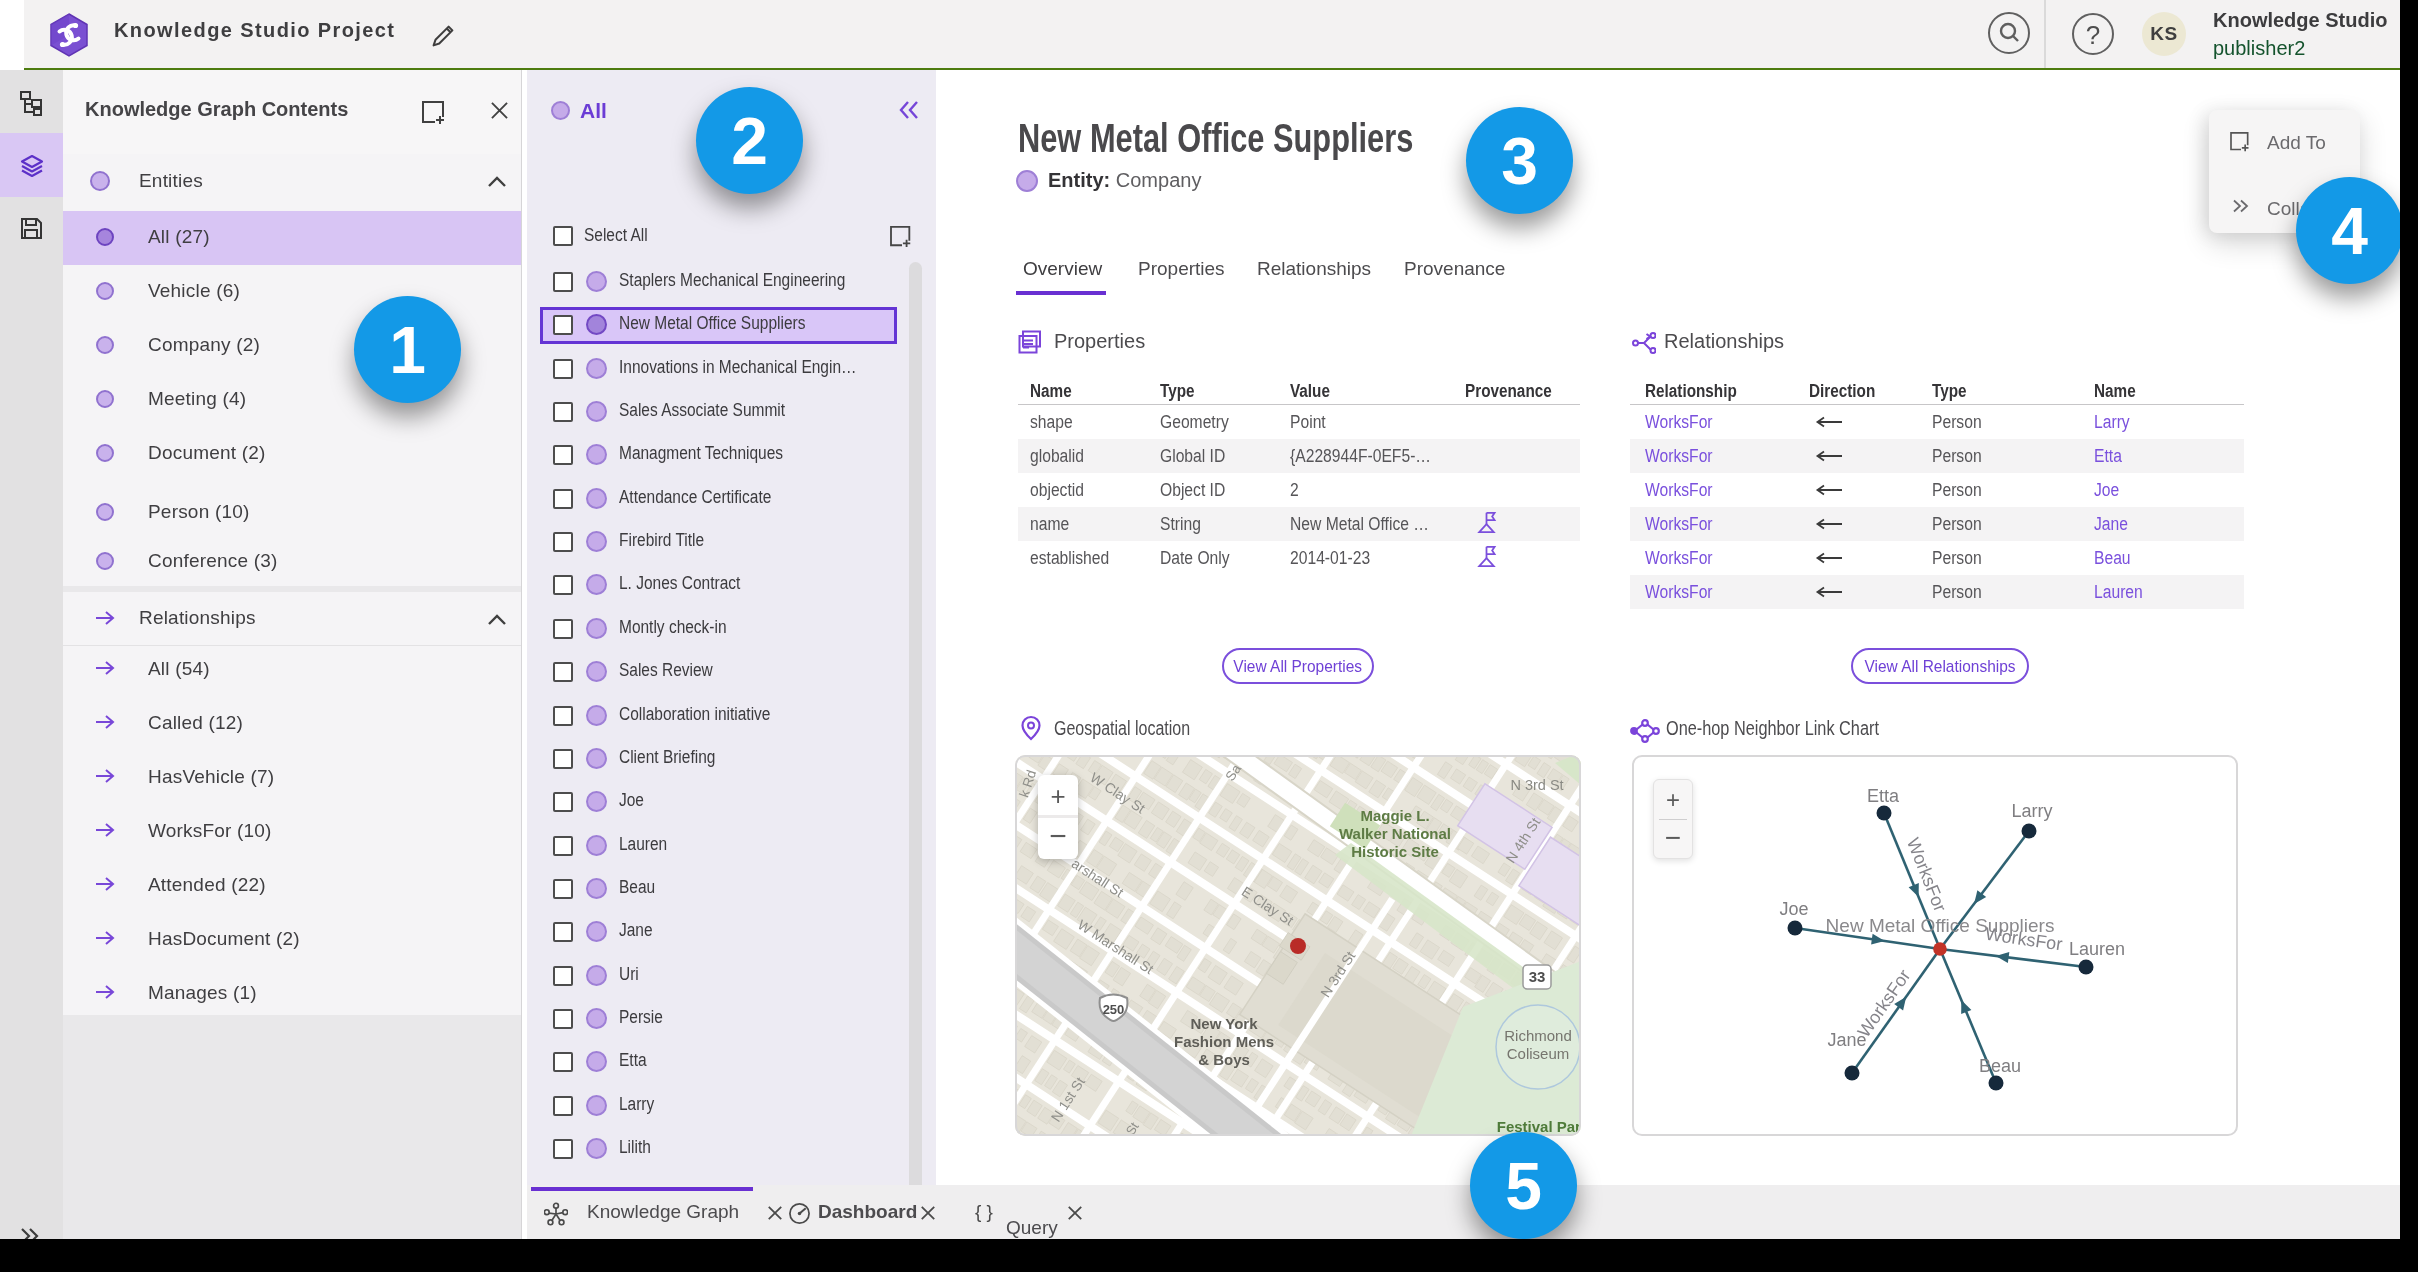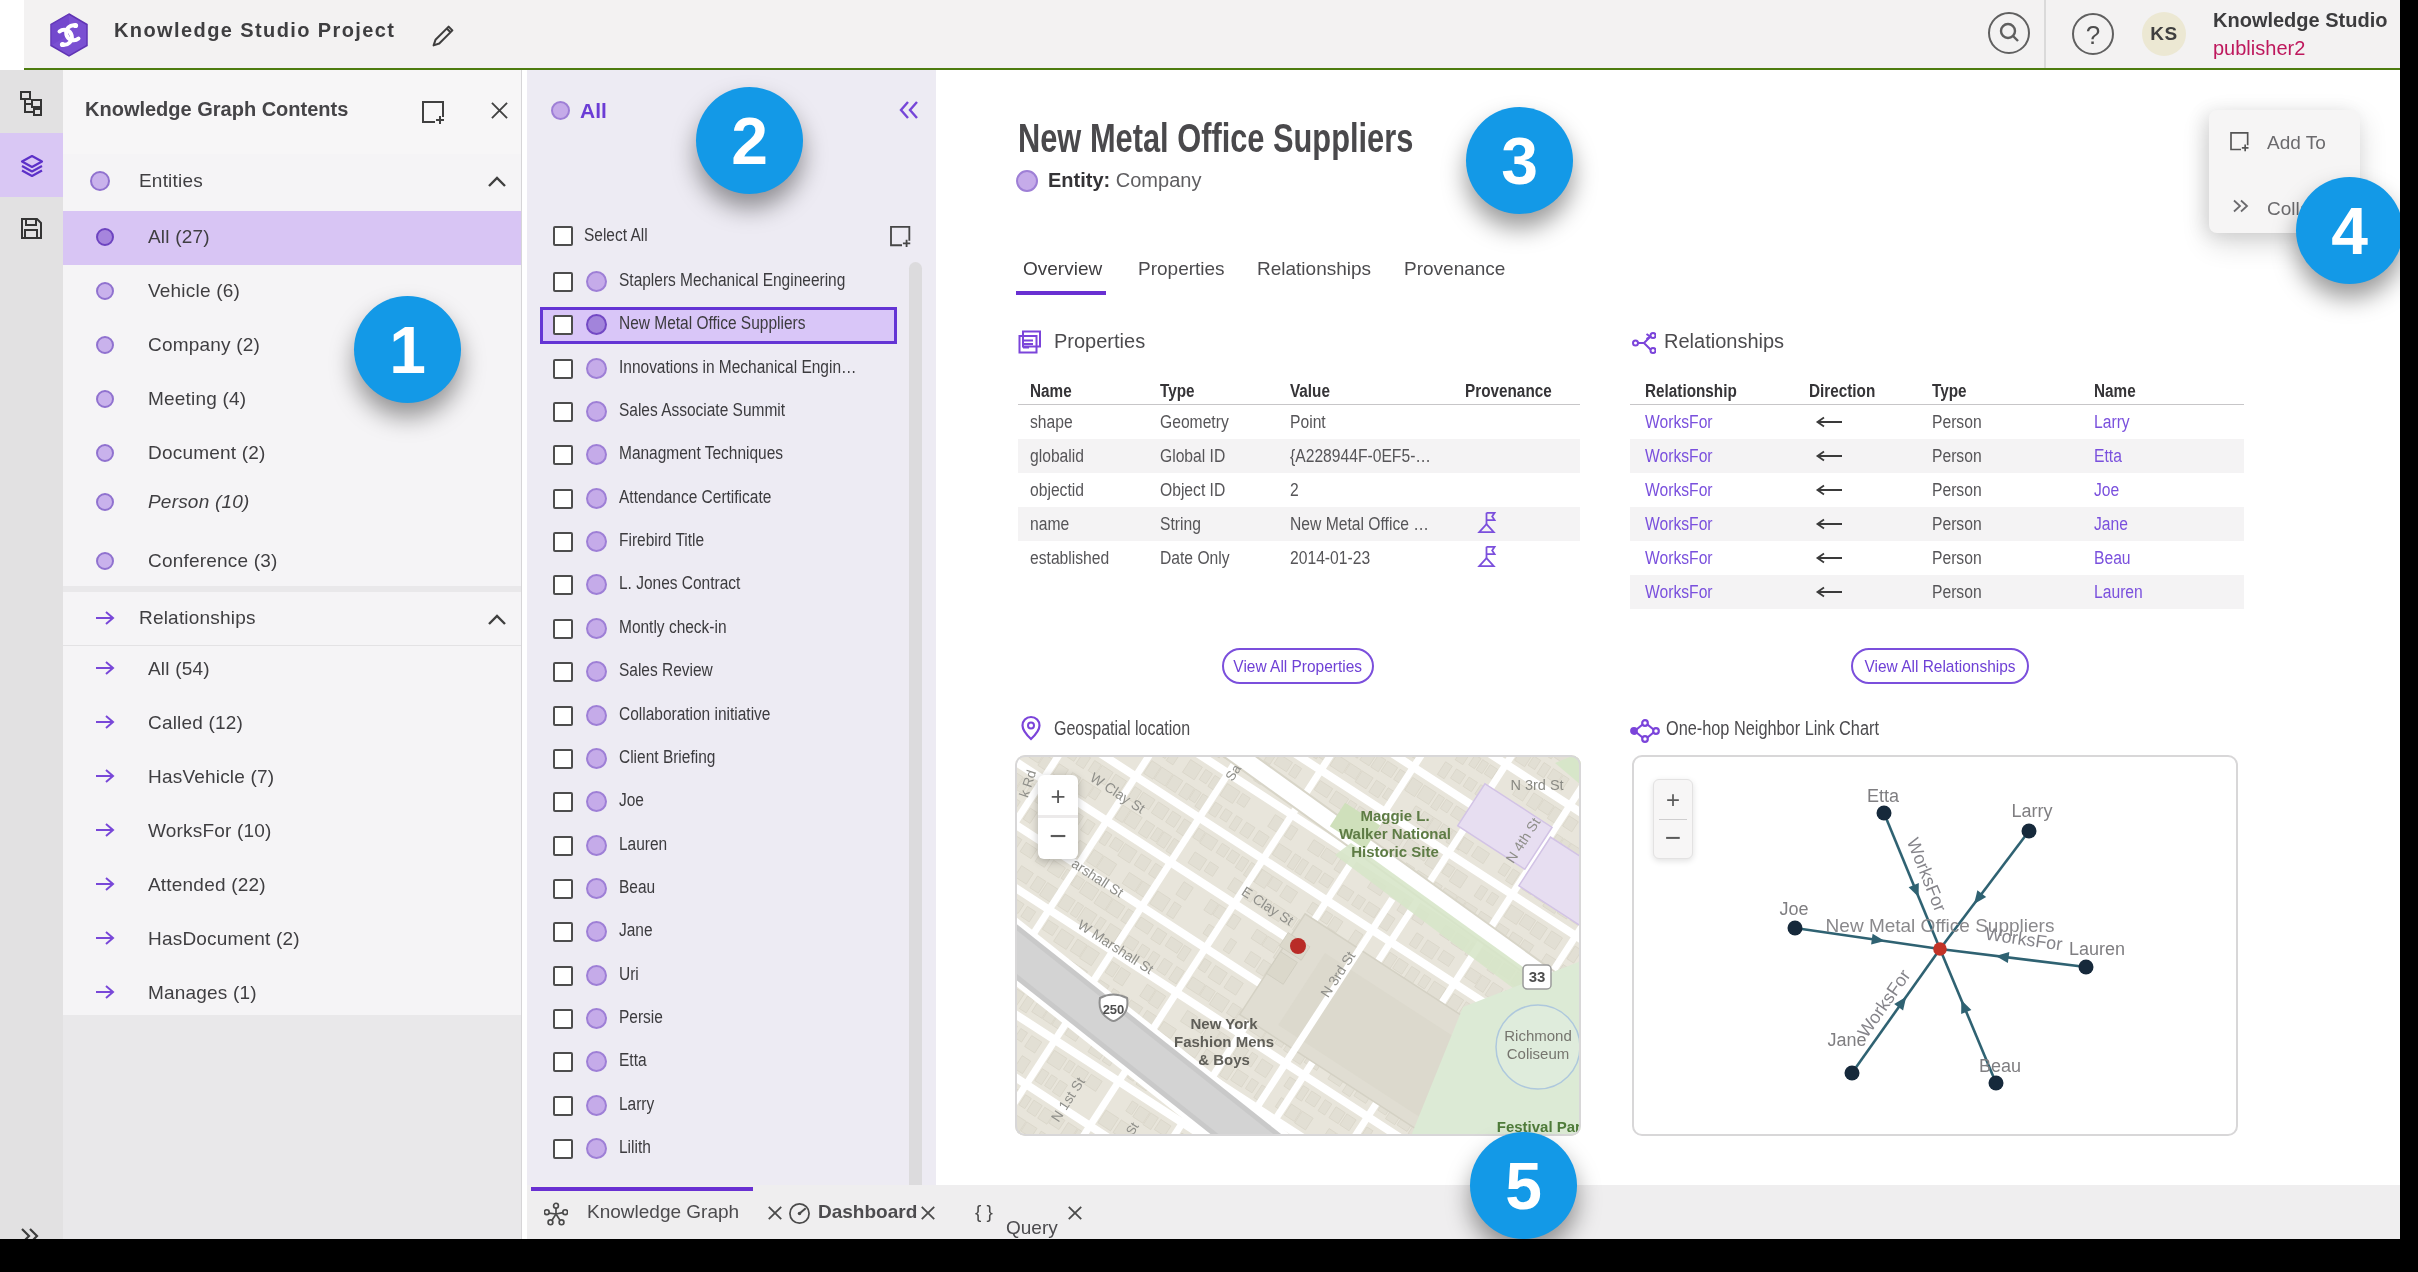--- a/index.html
+++ b/index.html
@@ -51,21 +51,21 @@
   <div class="abs circbtn" style="left:1964px;top:12px;"></div>
   <svg class="abs" style="left:1964px;top:12px" width="42" height="42" viewBox="0 0 42 42">
     <circle cx="20" cy="19" r="7" fill="none" stroke="#5f5f5f" stroke-width="2.4"></circle>
     <line x1="25" y1="24" x2="30" y2="29" stroke="#5f5f5f" stroke-width="2.4"></line>
   </svg>
   <div class="abs" style="left:2020px;top:0;width:2px;height:68px;background:#dadada;"></div>
   <div class="abs circbtn" style="left:2048px;top:13px;"></div>
   <div class="abs" style="left:2048px;top:13px;width:42px;height:42px;text-align:center;font-size:26px;color:#4e4e4e;line-height:44px;">?</div>
   <div class="abs" style="left:2118px;top:12px;width:44px;height:44px;border-radius:50%;background:#ece8d3;text-align:center;font-size:19px;font-weight:bold;color:#3f3f3f;line-height:44px;letter-spacing:.5px;">KS</div>
   <div class="abs nw" style="left:2189px;top:9px;font-size:20px;font-weight:bold;color:#3c3c3e;">Knowledge Studio</div>
-  <div class="abs nw" style="left:2189px;top:37px;font-size:20px;color:#be185d;">publisher2</div>
+  <div class="abs nw" style="left:2189px;top:37px;font-size:20px;color:#14532d;">publisher2</div>
 </div>
 
 <div id="rail" class="abs">
   <div class="abs" style="left:0;top:63px;width:63px;height:64px;background:#d9c7f4;"></div>
   <svg class="abs" style="left:19px;top:20px" width="26" height="26" viewBox="0 0 26 26">
     <g fill="none" stroke="#343434" stroke-width="2">
       <rect x="2" y="2" width="9" height="7"></rect>
           <rect x="13" y="10" width="9" height="7"></rect>
           <rect x="15" y="19" width="7" height="6"></rect>
       <path d="M6 9 V14 H13 M6 14 V22 H15"></path>
@@ -121,21 +121,21 @@
           <div class="prow-txt">Company (2)</div>
         </div>
 <div class="row1" style="top:219px;">
           <div class="prow-circ"></div>
           <div class="prow-txt">Meeting (4)</div>
         </div>
 <div class="row1" style="top:273px;">
           <div class="prow-circ"></div>
           <div class="prow-txt">Document (2)</div>
         </div>
-<div class="row1" style="top:322px;font-style:italic;">
+<div class="row1" style="top:332px;">
           <div class="prow-circ"></div>
           <div class="prow-txt">Person (10)</div>
         </div>
 <div class="row1" style="top:381px;">
           <div class="prow-circ"></div>
           <div class="prow-txt">Conference (3)</div>
         </div>
 <div class="row1" style="top:432px;height:6px;background:#e9e8ea;"></div>
 <div class="row1" style="top:438px;height:53px;border-bottom:1px solid #e3e2e4;">
   <div class="parrow" style="top:14px;"><svg width="24" height="24" viewBox="0 0 24 24">

